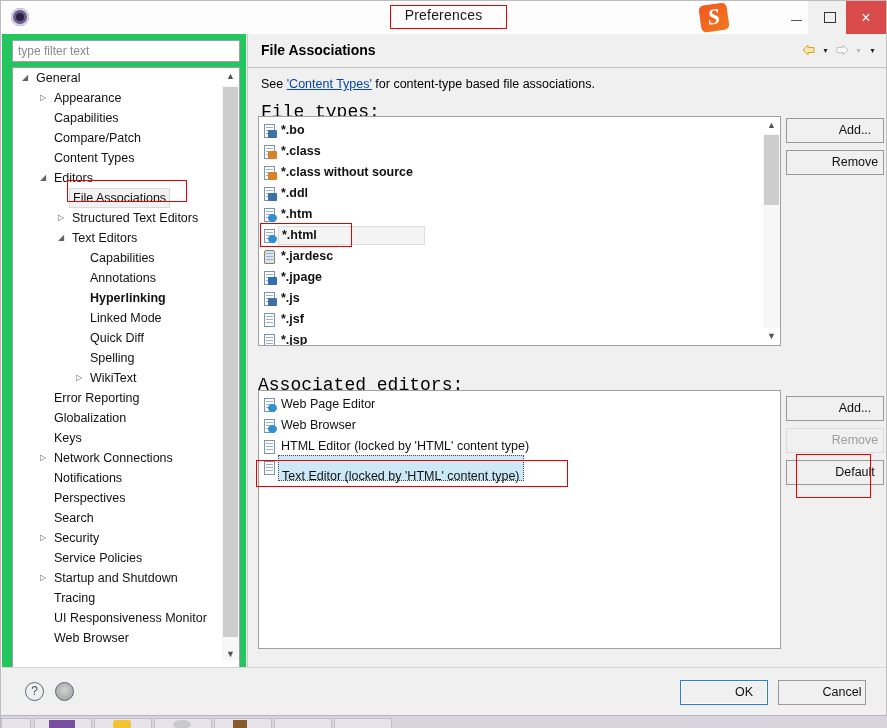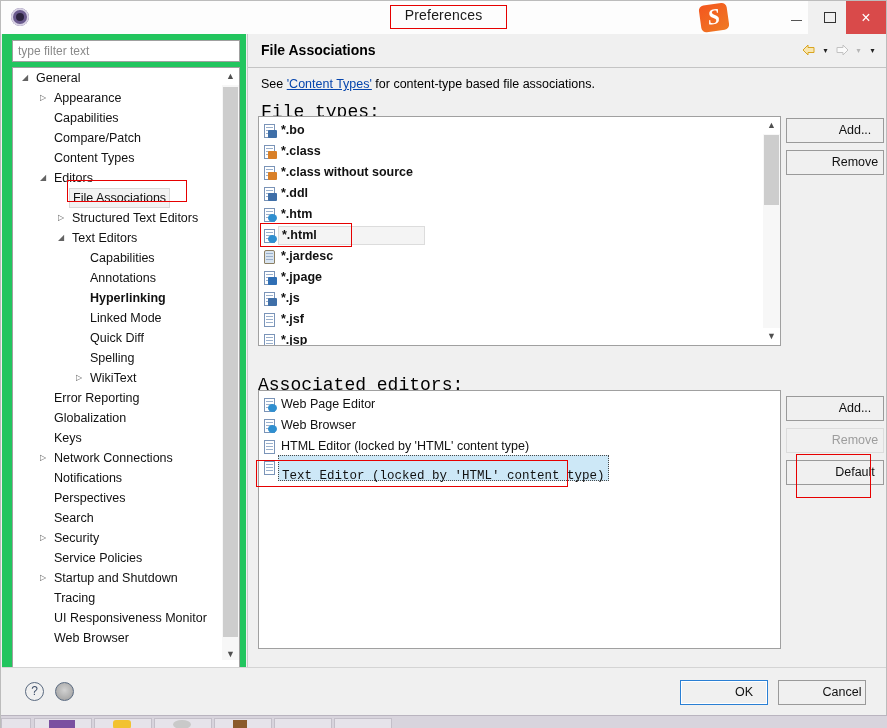--- a/index.html
+++ b/index.html
@@ -298,21 +298,20 @@
   }
   .list-row.sel-blue {
     background: transparent;
   }
   .list-row.sel-blue .lbl {
     background: #cde8f7;
     border: 1px dotted #4a4a4a;
     line-height: 17px;
     height: 17px;
     padding: 12px 3px;
-    font-family: Liberation Mono, monospace;
   }
 
   
   .ficon {
     position: relative;
     width: 15px; height: 16px;
     flex: 0 0 15px;
   }
   .ficon .sheet {
     position: absolute;

